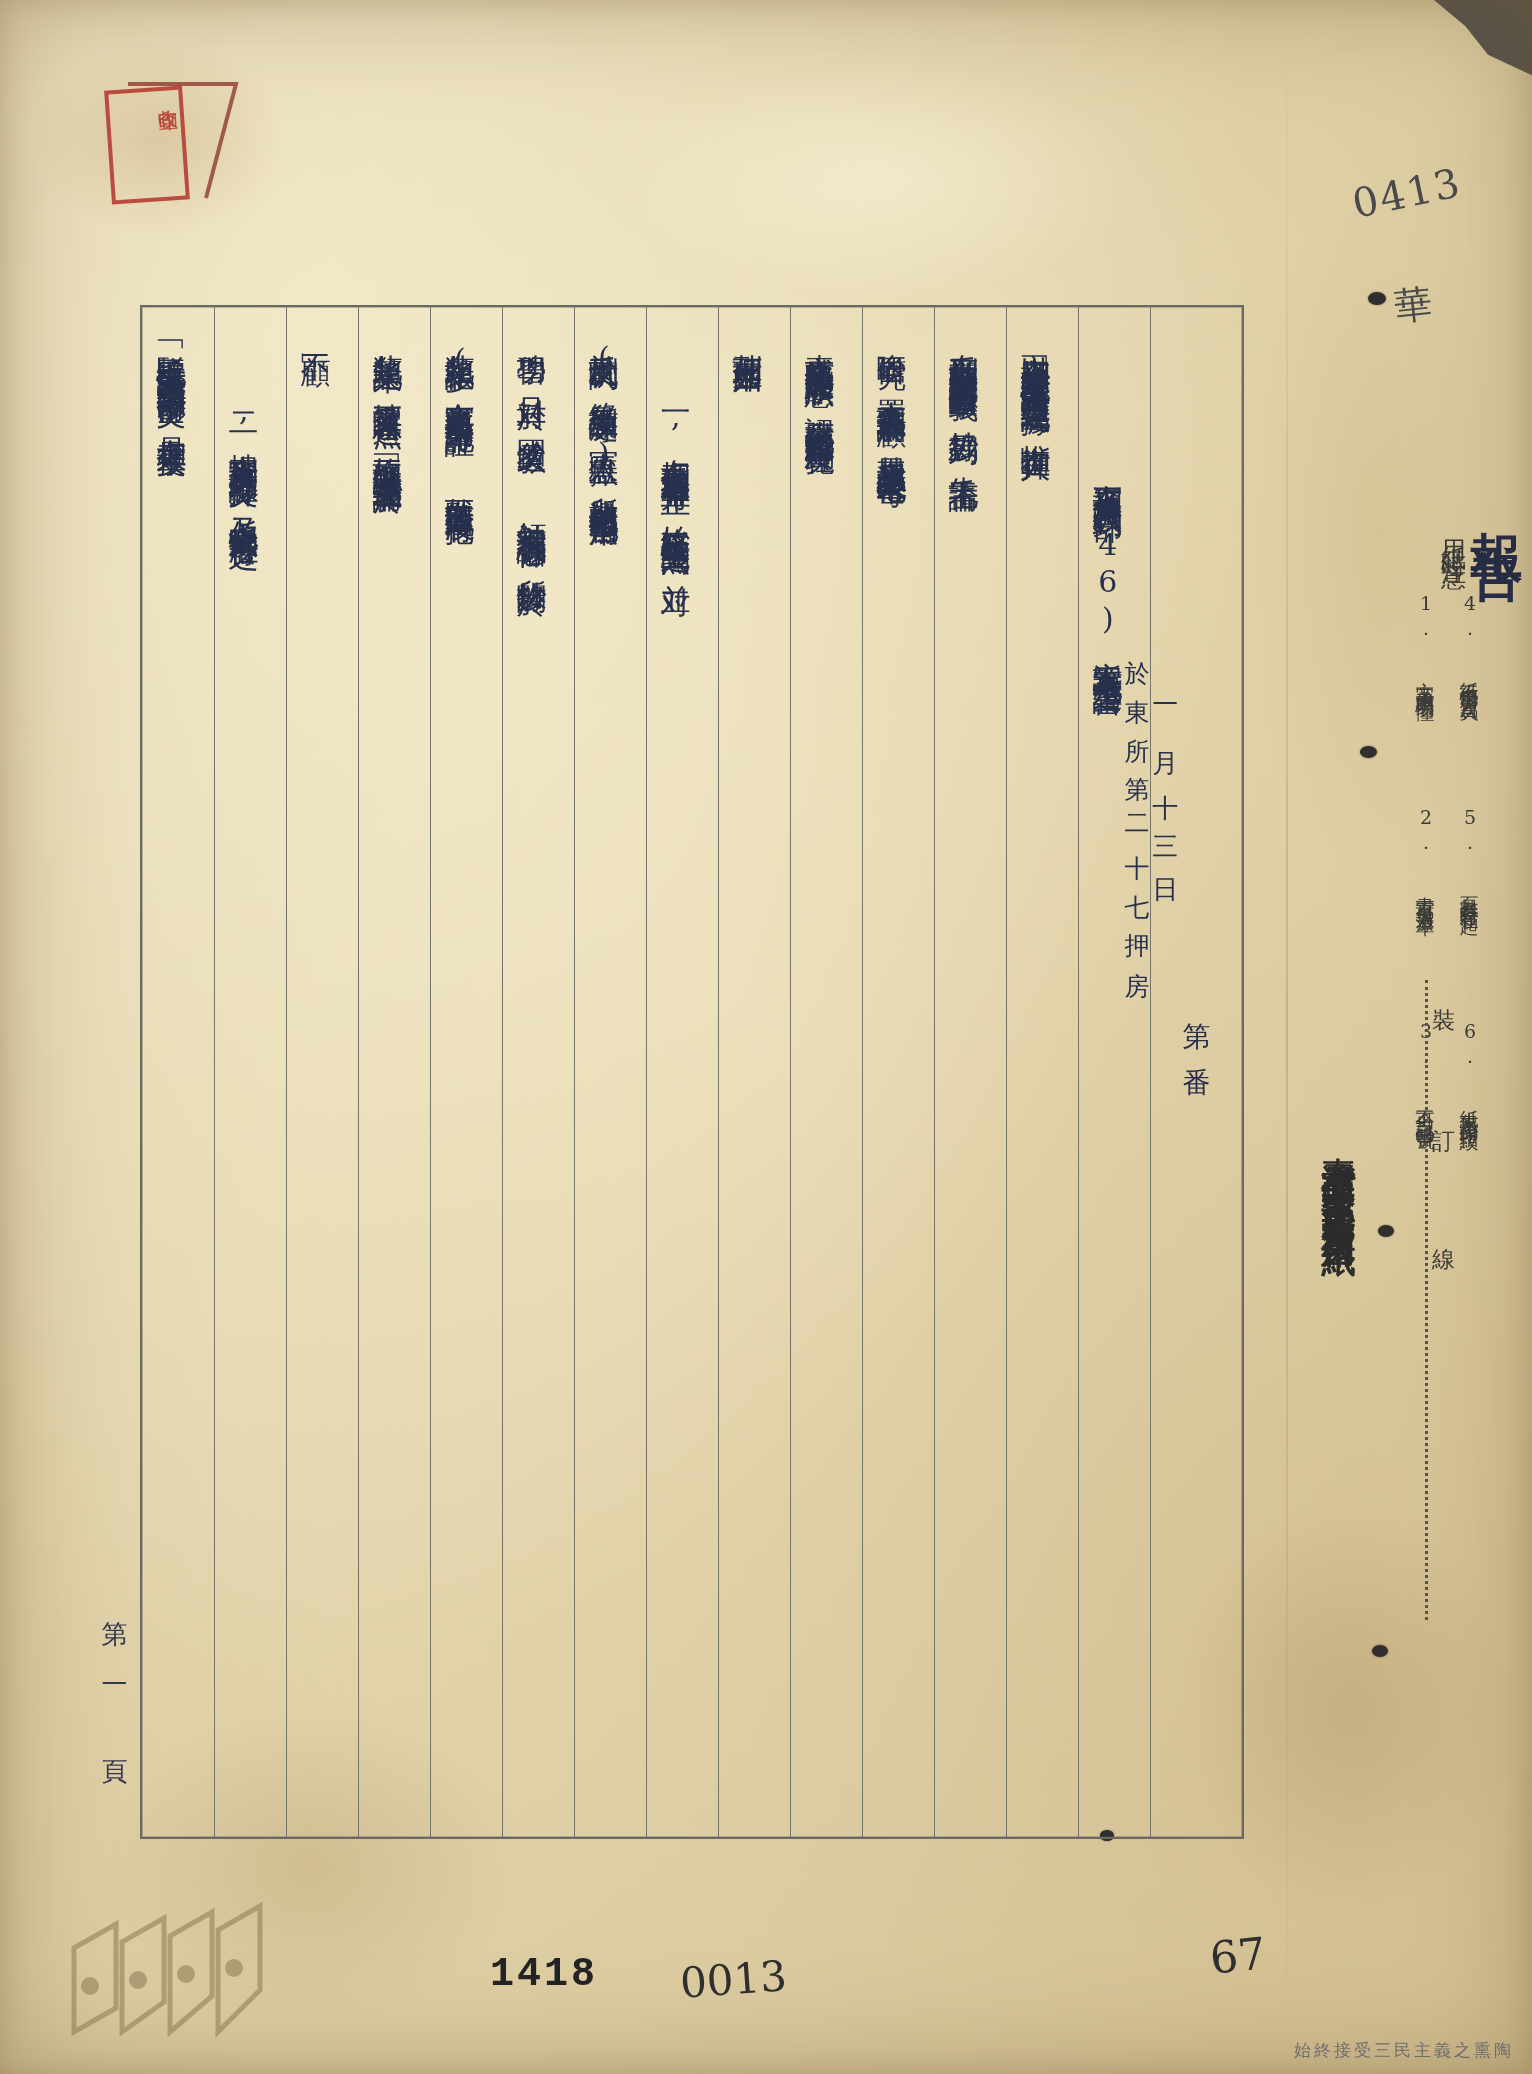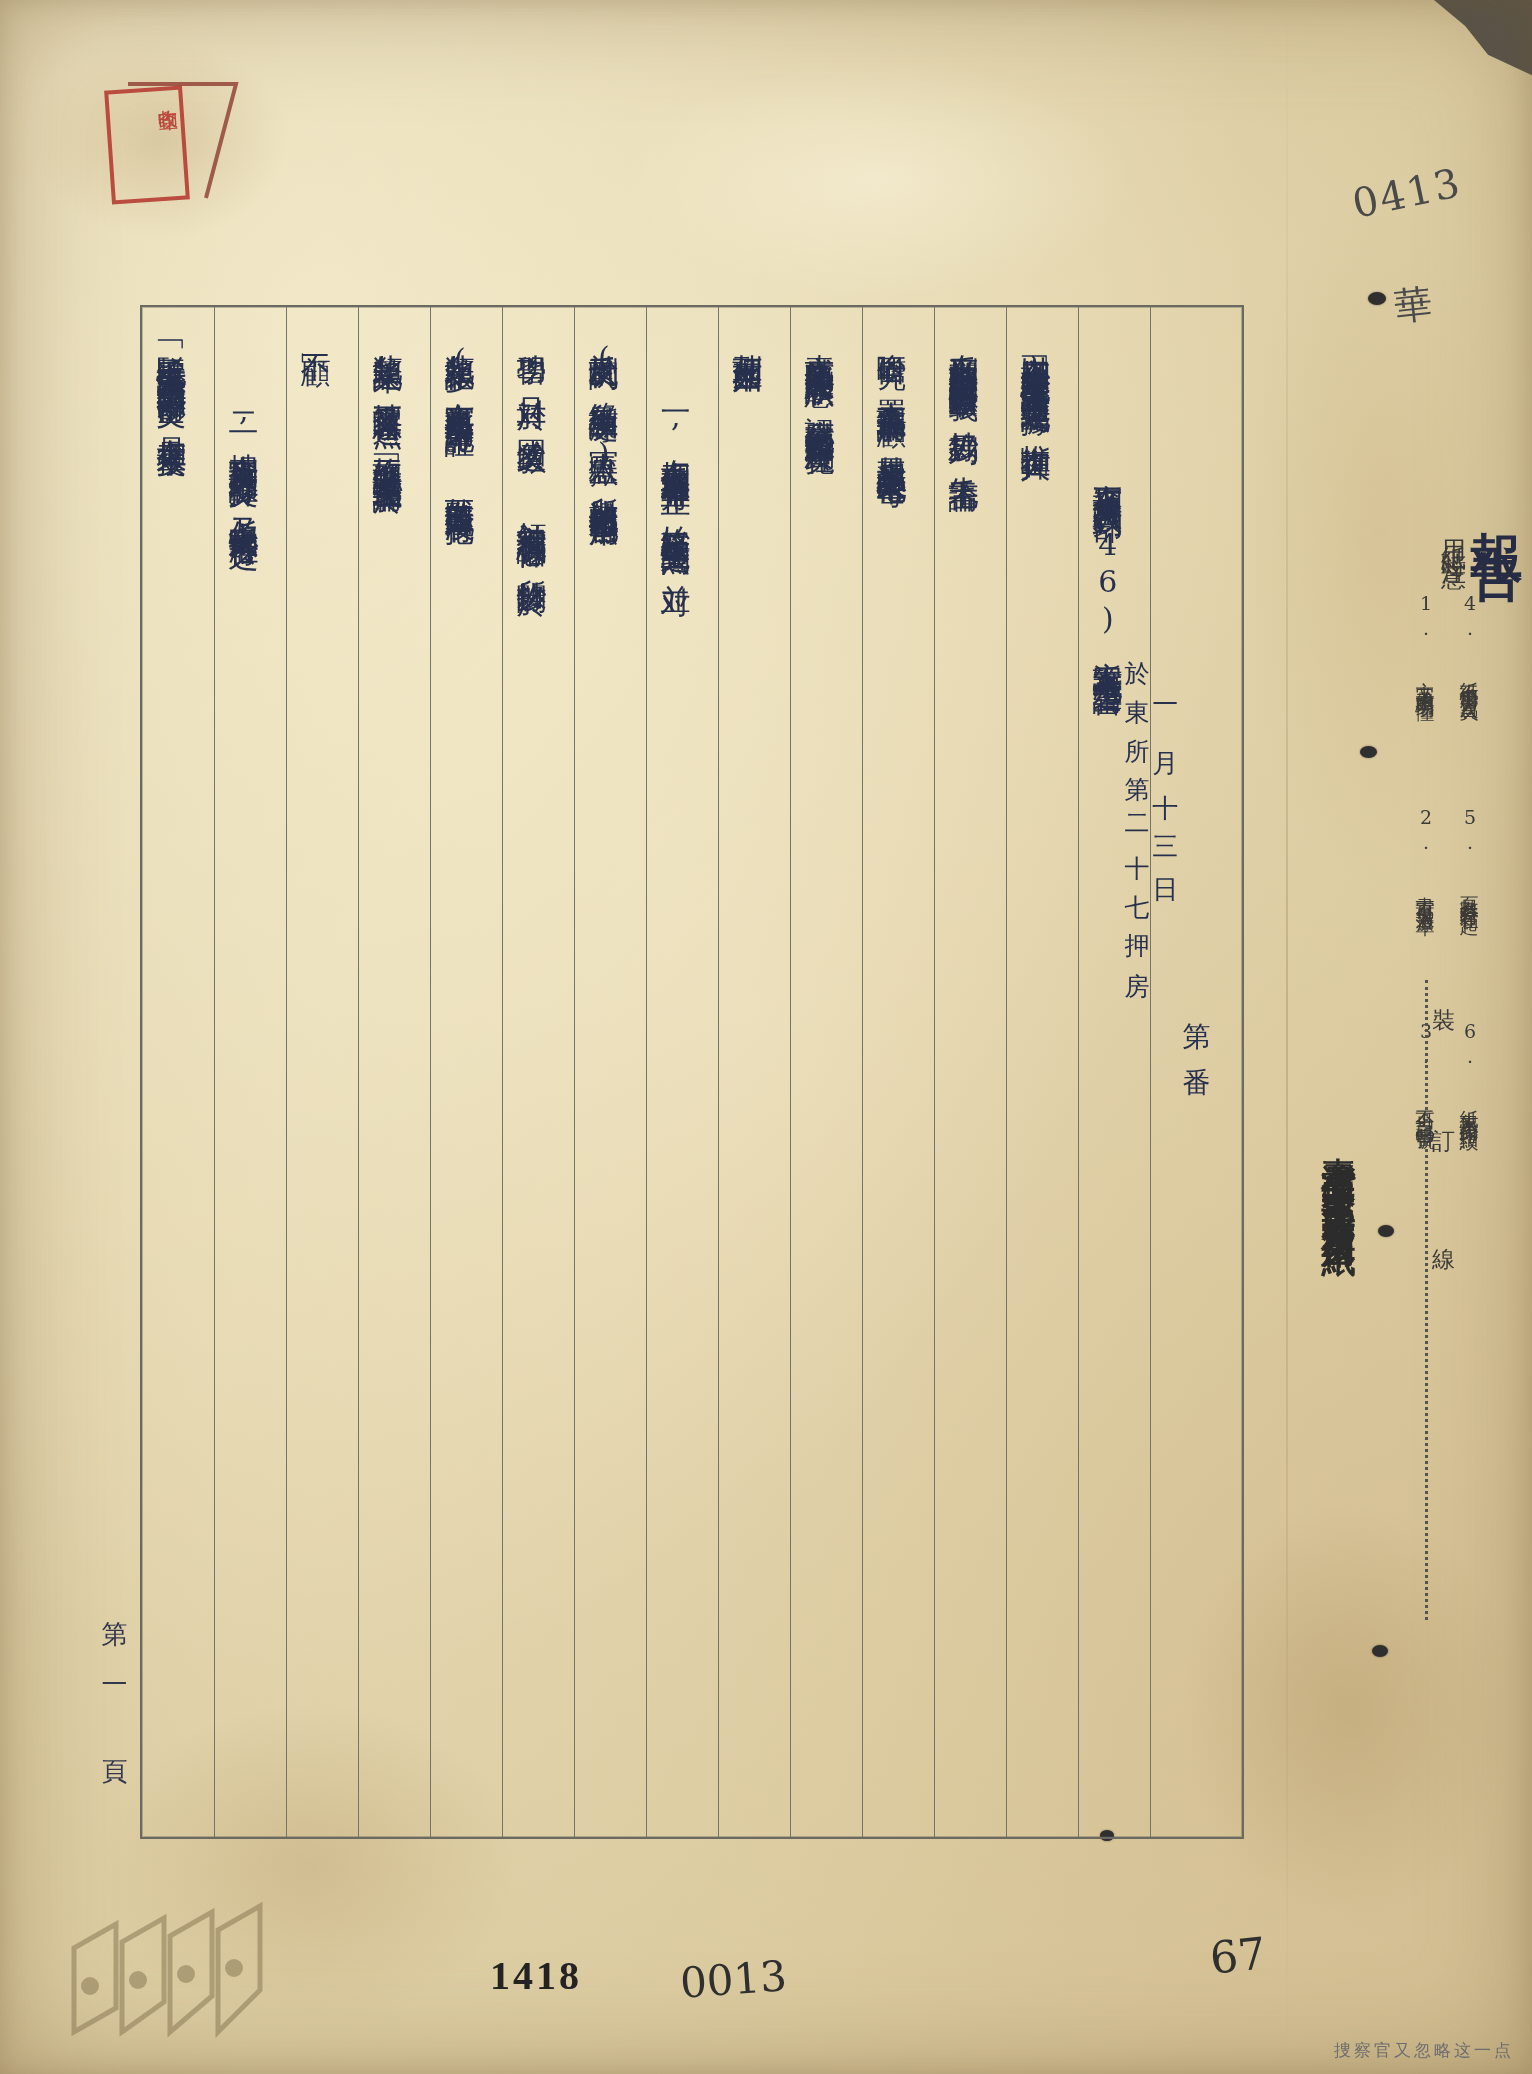--- a/index.html
+++ b/index.html
@@ -165,21 +165,21 @@
     font-family: "DejaVu Serif", serif;
   }
   .bottom-num {
     position: absolute;
     left: 490px;
     top: 1952px;
     font-size: 40px;
     font-weight: 700;
     color: #232323;
     letter-spacing: 3px;
-    font-family: Liberation Serif, serif;
+    font-family: Liberation Mono, monospace;
   }
   .bottom-num2 {
     position: absolute;
     left: 680px;
     top: 1955px;
     font-size: 42px;
     color: #2f2f2f;
     transform: rotate(-4deg);
   }
   .bottom-num3 {
@@ -344,14 +344,14 @@
       </g>
       <g fill="#8a7a55">
         <circle cx="34" cy="96" r="9"></circle>
         <circle cx="82" cy="90" r="9"></circle>
         <circle cx="130" cy="84" r="9"></circle>
         <circle cx="178" cy="78" r="9"></circle>
       </g>
     </svg>
   </div>
 
-  <div class="footer-note">捜察官又忽略这一点</div>
+  <div class="footer-note">始終接受三民主義之熏陶</div>
 </div>
 
 </body></html>

